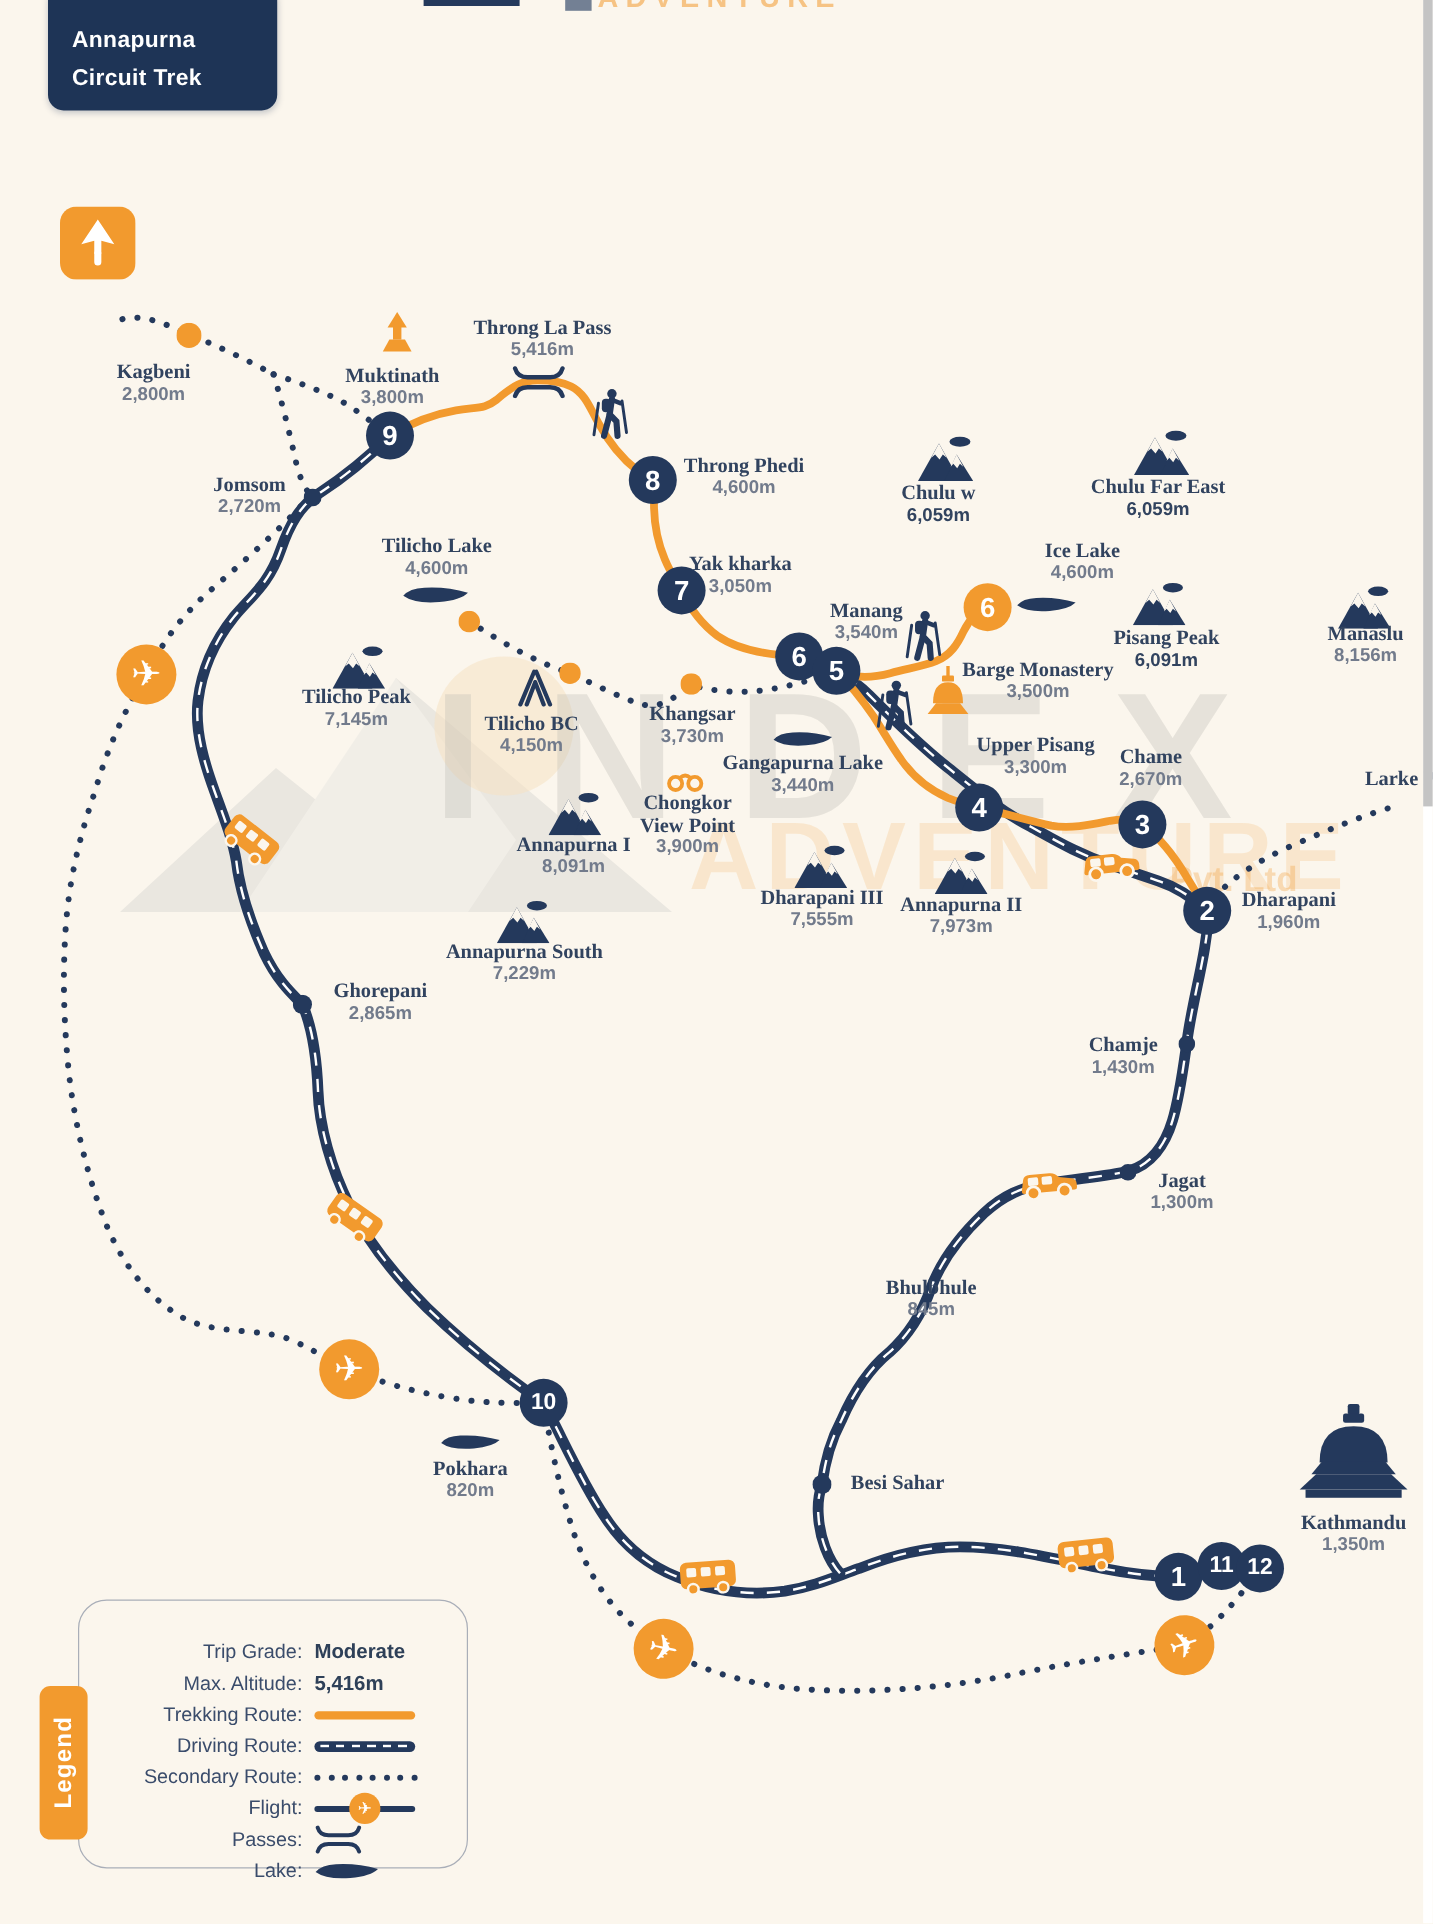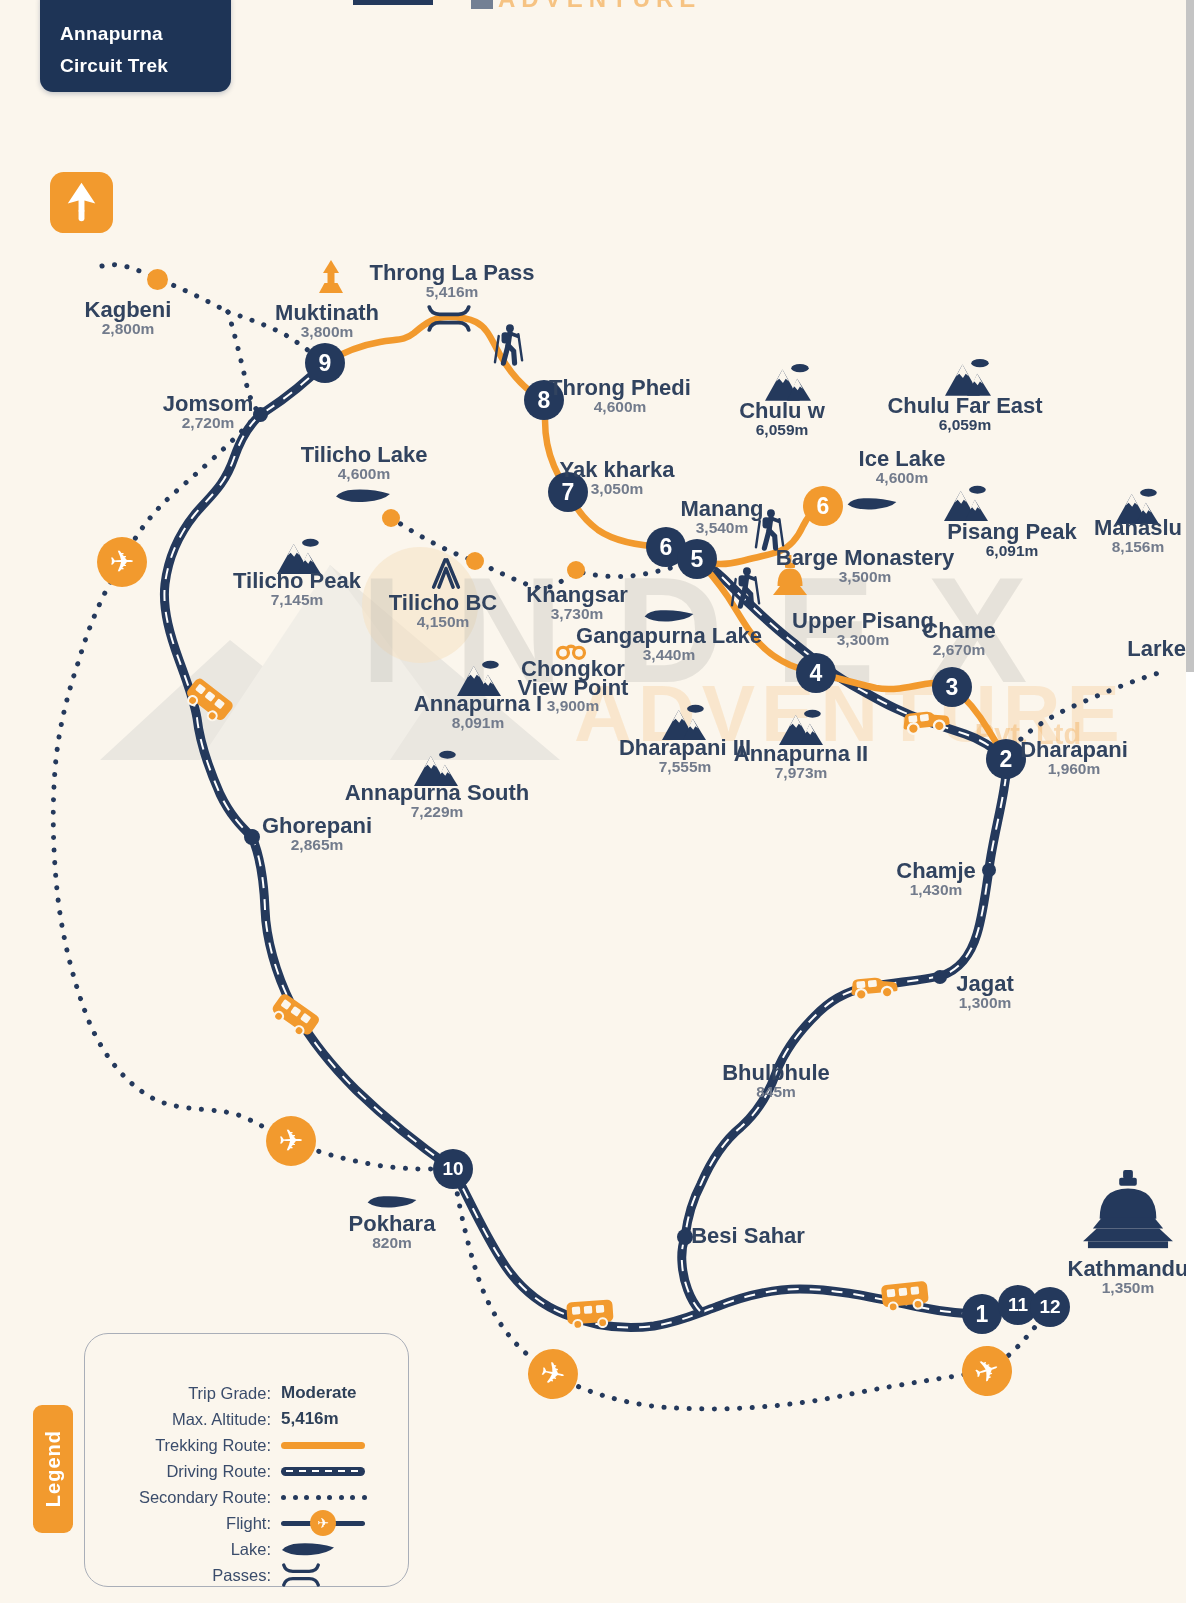--- a/index.html
+++ b/index.html
@@ -22,38 +22,38 @@
   .icon{position:absolute;z-index:3;}
   .icon svg{display:block;width:100%;height:100%;}
   
   .wp{position:absolute;transform:translate(-50%,-50%);width:40px;height:40px;border-radius:50%;
       background:#24395C;color:#fff;display:flex;align-items:center;justify-content:center;
       font-weight:700;font-size:23px;z-index:5;}
   .wp.orange{background:#F29A2E;}
   .wp.small{font-size:19px;}
   
   .loc{position:absolute;transform:translate(-50%,-10px);text-align:center;white-space:nowrap;z-index:6;}
-  .loc .nm{font-size:22px;font-weight:700;color:#31435F;line-height:18.5px;}
+  .loc .nm{font-size:17px;font-weight:700;color:#31435F;line-height:18.5px;font-family:Liberation Serif, serif;}
   .loc .el{font-size:15.5px;font-weight:600;color:#727B8C;line-height:18px;}
   .loc.elevb .el{color:#31435F;font-weight:700;}
   
   #title-card{position:absolute;left:40px;top:-12px;width:191px;height:104px;background:#1E3456;
       border-radius:13px;z-index:10;display:flex;flex-direction:column;justify-content:flex-end;
       padding:0 0 10px 20px;box-sizing:border-box;box-shadow:0 2px 5px rgba(30,52,86,.25);}
   #title-card .t{color:#fff;font-size:19px;font-weight:700;line-height:32px;letter-spacing:.3px;}
   
   .logo-bar{position:absolute;left:353px;top:0;width:80px;height:5px;background:#24395C;z-index:10;}
   .logo-sq{position:absolute;left:471px;top:0;width:22px;height:9px;background:#5A6B84;opacity:.85;z-index:10;}
   .logo-txt{position:absolute;left:498px;top:0;width:240px;height:12px;overflow:hidden;z-index:10;}
   .logo-txt span{position:relative;top:-15px;font-size:24px;font-weight:700;letter-spacing:6px;color:#F29A2E;opacity:.55;}
   
   #north{position:absolute;left:50px;top:172px;width:63px;height:61px;z-index:10;}
   
-  #legend-panel{position:absolute;left:84px;top:1333px;width:325px;height:254px;border:1.6px solid #A9AEB8;
-      border-radius:24px;z-index:10;box-sizing:border-box;padding-top:46px;}
+  #legend-panel{position:absolute;left:65px;top:1333px;width:325px;height:224px;border:1.6px solid #A9AEB8;
+      border-radius:24px;z-index:10;box-sizing:border-box;padding-top:30px;}
   .lrow{display:flex;align-items:center;height:26px;}
   .lrow .lab{width:186px;text-align:right;padding-right:10px;font-size:16.5px;font-weight:500;color:#3A4C6B;}
   .lrow .val{font-size:17px;font-weight:700;color:#2E4058;}
   .sym{display:flex;align-items:center;}
   .sym-trek{width:84px;height:7px;border-radius:4px;background:#F29A2E;}
   .sym-dots{display:flex;gap:6.5px;}
   .sym-dots i{width:5px;height:5px;border-radius:50%;background:#24395C;}
   .sym-road{width:84px;height:9px;border-radius:5px;background:#24395C;position:relative;}
   .sym-road i{position:absolute;left:5px;right:5px;top:3.5px;height:2px;
       background:repeating-linear-gradient(90deg,#fff 0 7px,transparent 7px 13px);}
@@ -451,21 +451,21 @@
         <div class="el">6,059m</div>
       </div>
       <div class="loc elevb" style="left: 965px; top: 407px;">
         <div class="nm">Chulu Far East</div>
         <div class="el">6,059m</div>
       </div>
       <div class="loc" style="left: 902px; top: 460px;">
         <div class="nm">Ice Lake</div>
         <div class="el">4,600m</div>
       </div>
-      <div class="loc elevb" style="left: 972px; top: 533px; margin-left: 40px;">
+      <div class="loc elevb" style="left: 972px; top: 533px;">
         <div class="nm">Pisang Peak</div>
         <div class="el">6,091m</div>
       </div>
       <div class="loc" style="left: 1138px; top: 529px;">
         <div class="nm">Manaslu</div>
         <div class="el">8,156m</div>
       </div>
       <div class="loc" style="left: 722px; top: 510px;">
         <div class="nm">Manang</div>
         <div class="el">3,540m</div>
@@ -617,35 +617,35 @@
       <div class="lrow">
         <div class="lab">Flight:</div>
         <div class="sym">
           <div class="sym-flight">
             <div class="ln"></div>
             <div class="pl">✈</div>
           </div>
         </div>
       </div>
       <div class="lrow">
+        <div class="lab">Passes:</div>
+        <div class="sym">
+          <svg width="40" height="24" viewBox="0 0 44 26">
+            <path d="M3,2 Q5,9 13,9 L31,9 Q39,9 41,2 M3,24 Q5,17 13,17 L31,17 Q39,17 41,24" stroke="#24395C" stroke-width="3.6" fill="none" stroke-linecap="round"></path>
+          </svg>
+        </div>
+      </div>
+      <div class="lrow">
         <div class="lab">Lake:</div>
         <div class="sym">
           <svg width="54" height="16" viewBox="0 0 54 16">
             <path d="M1,9 Q6,3 18,2.5 Q36,1.5 53,6.5 Q47,12.5 30,14 Q10,15.5 1,9 Z" fill="#24395C"></path>
           </svg>
         </div>
       </div>
-      <div class="lrow">
-        <div class="lab">Passes:</div>
-        <div class="sym">
-          <svg width="40" height="24" viewBox="0 0 44 26">
-            <path d="M3,2 Q5,9 13,9 L31,9 Q39,9 41,2 M3,24 Q5,17 13,17 L31,17 Q39,17 41,24" stroke="#24395C" stroke-width="3.6" fill="none" stroke-linecap="round"></path>
-          </svg>
-        </div>
-      </div>
     </div>
   <div id="legend-tab">
     <span>Legend</span>
   </div>
 
   <div id="scroll-track"></div>
   <div id="scroll-thumb"></div>
 </div>
 
 </body></html>

